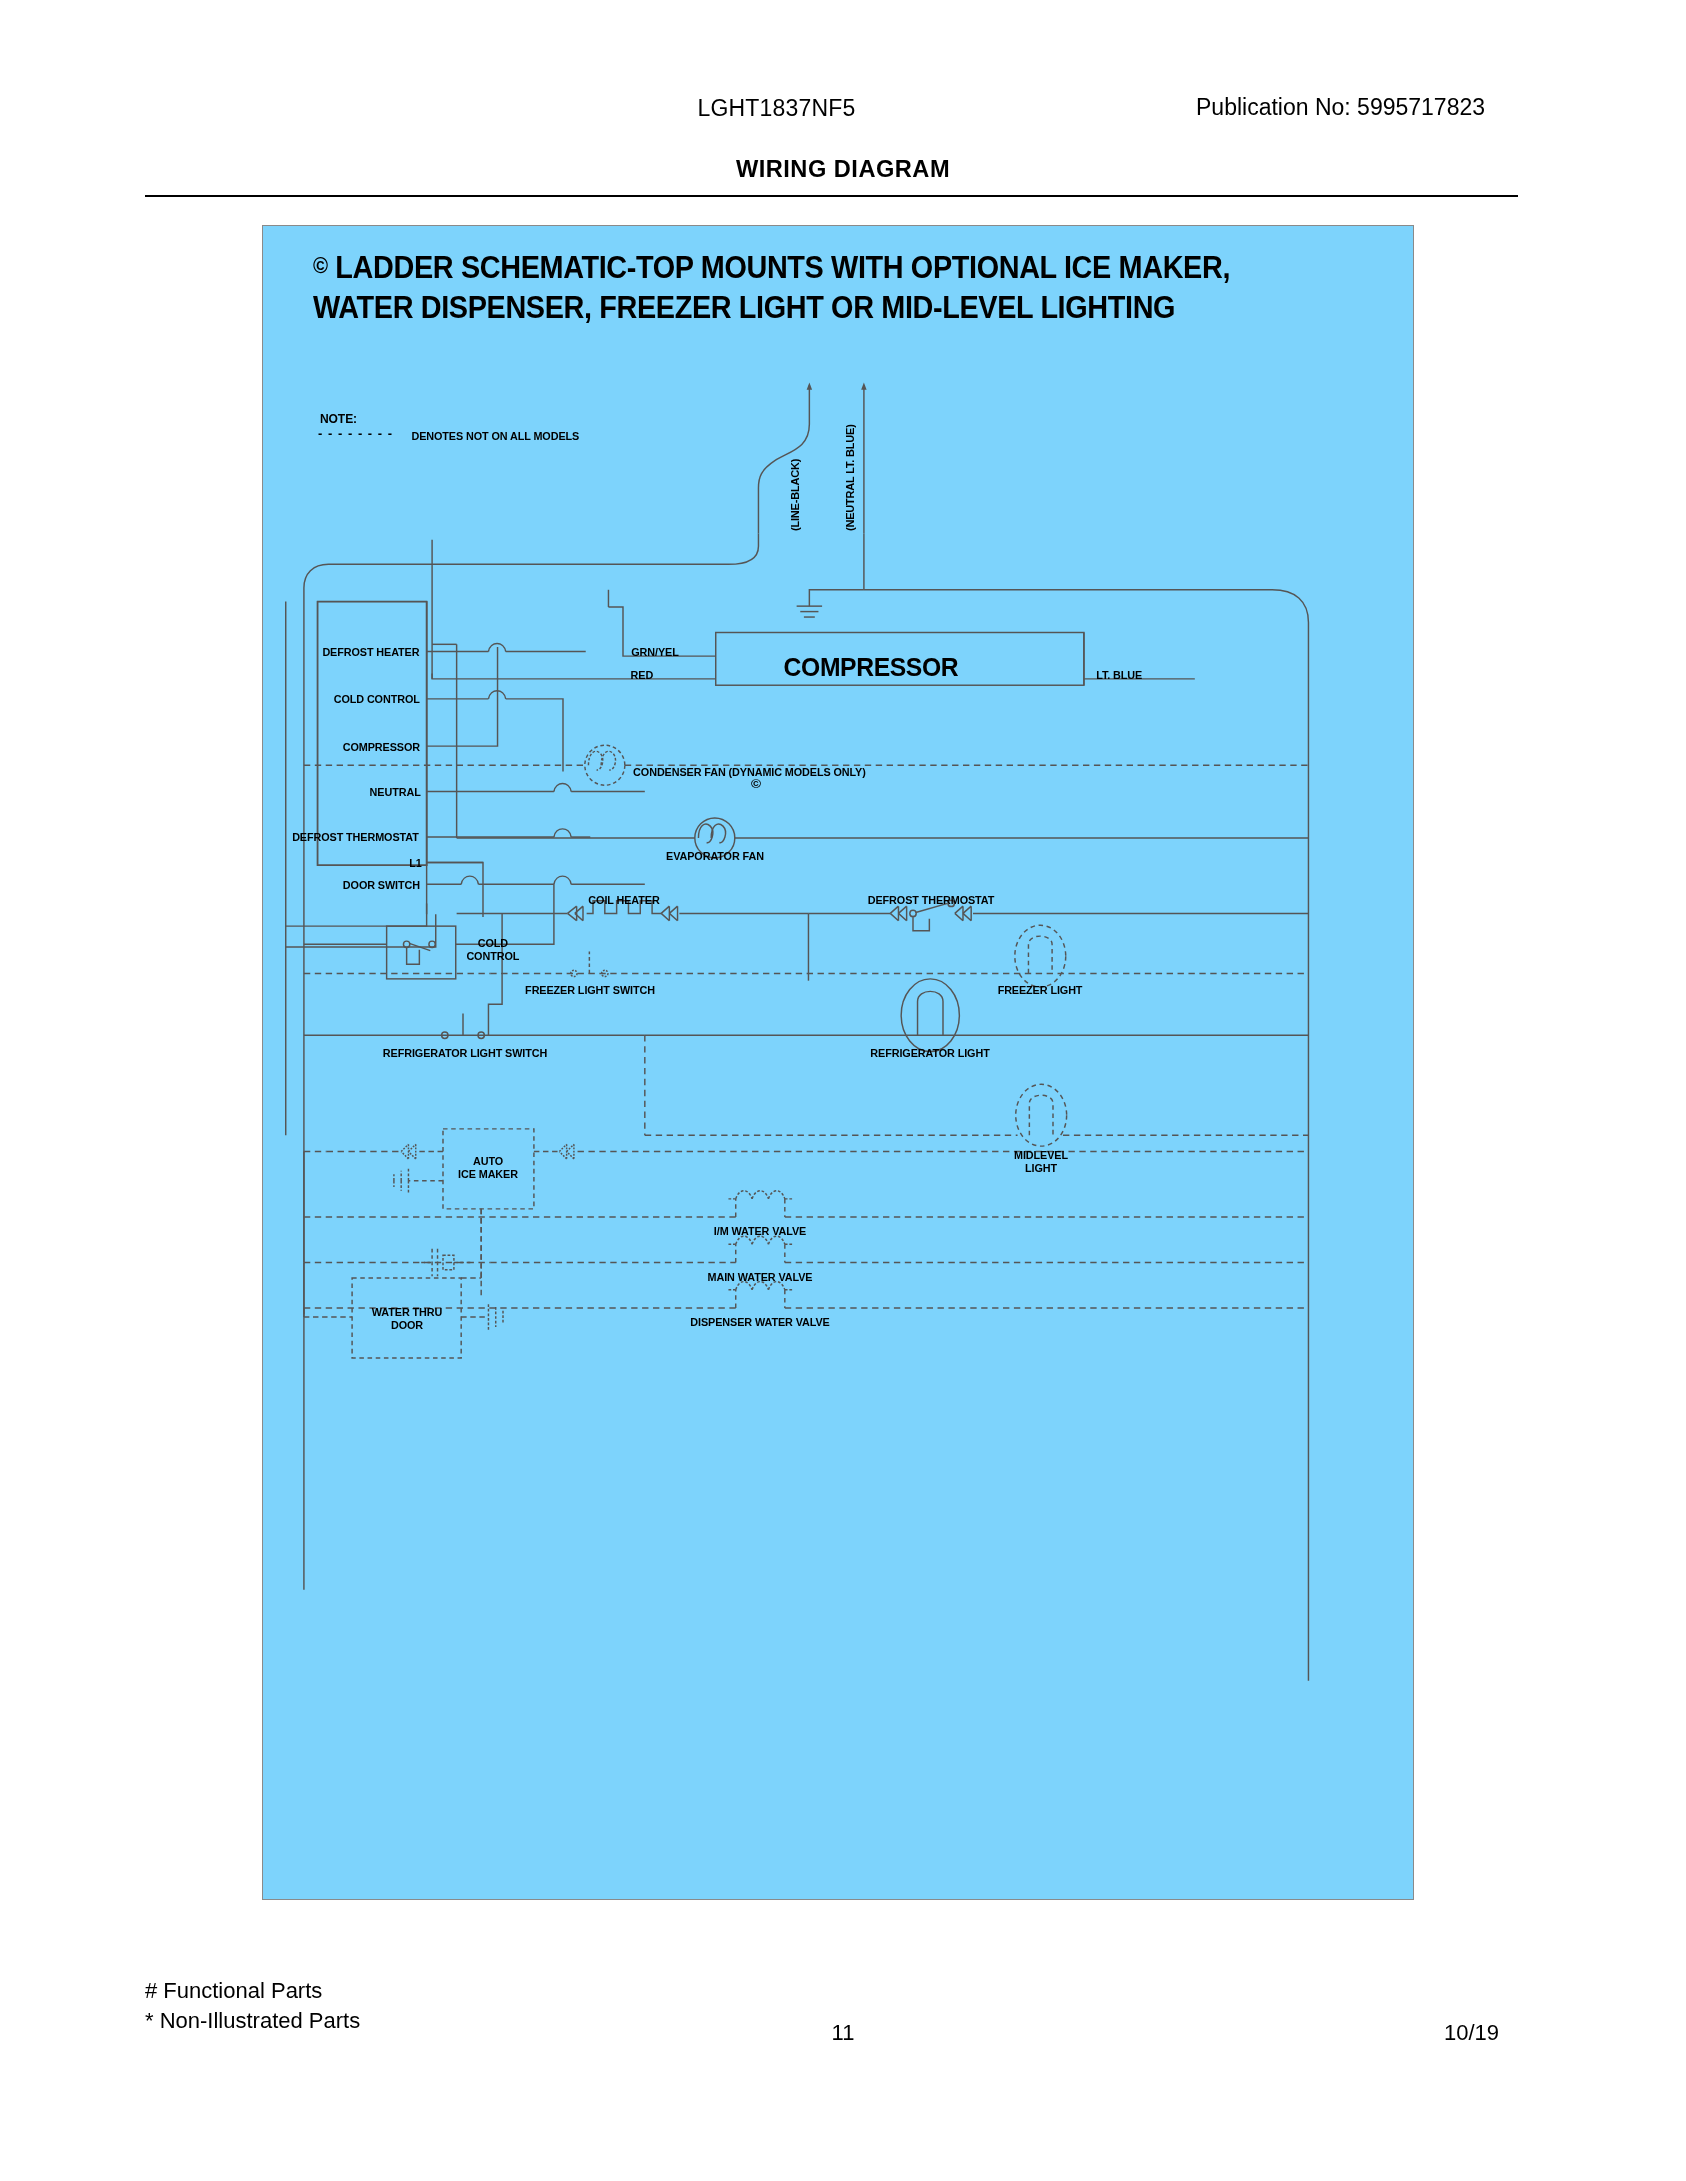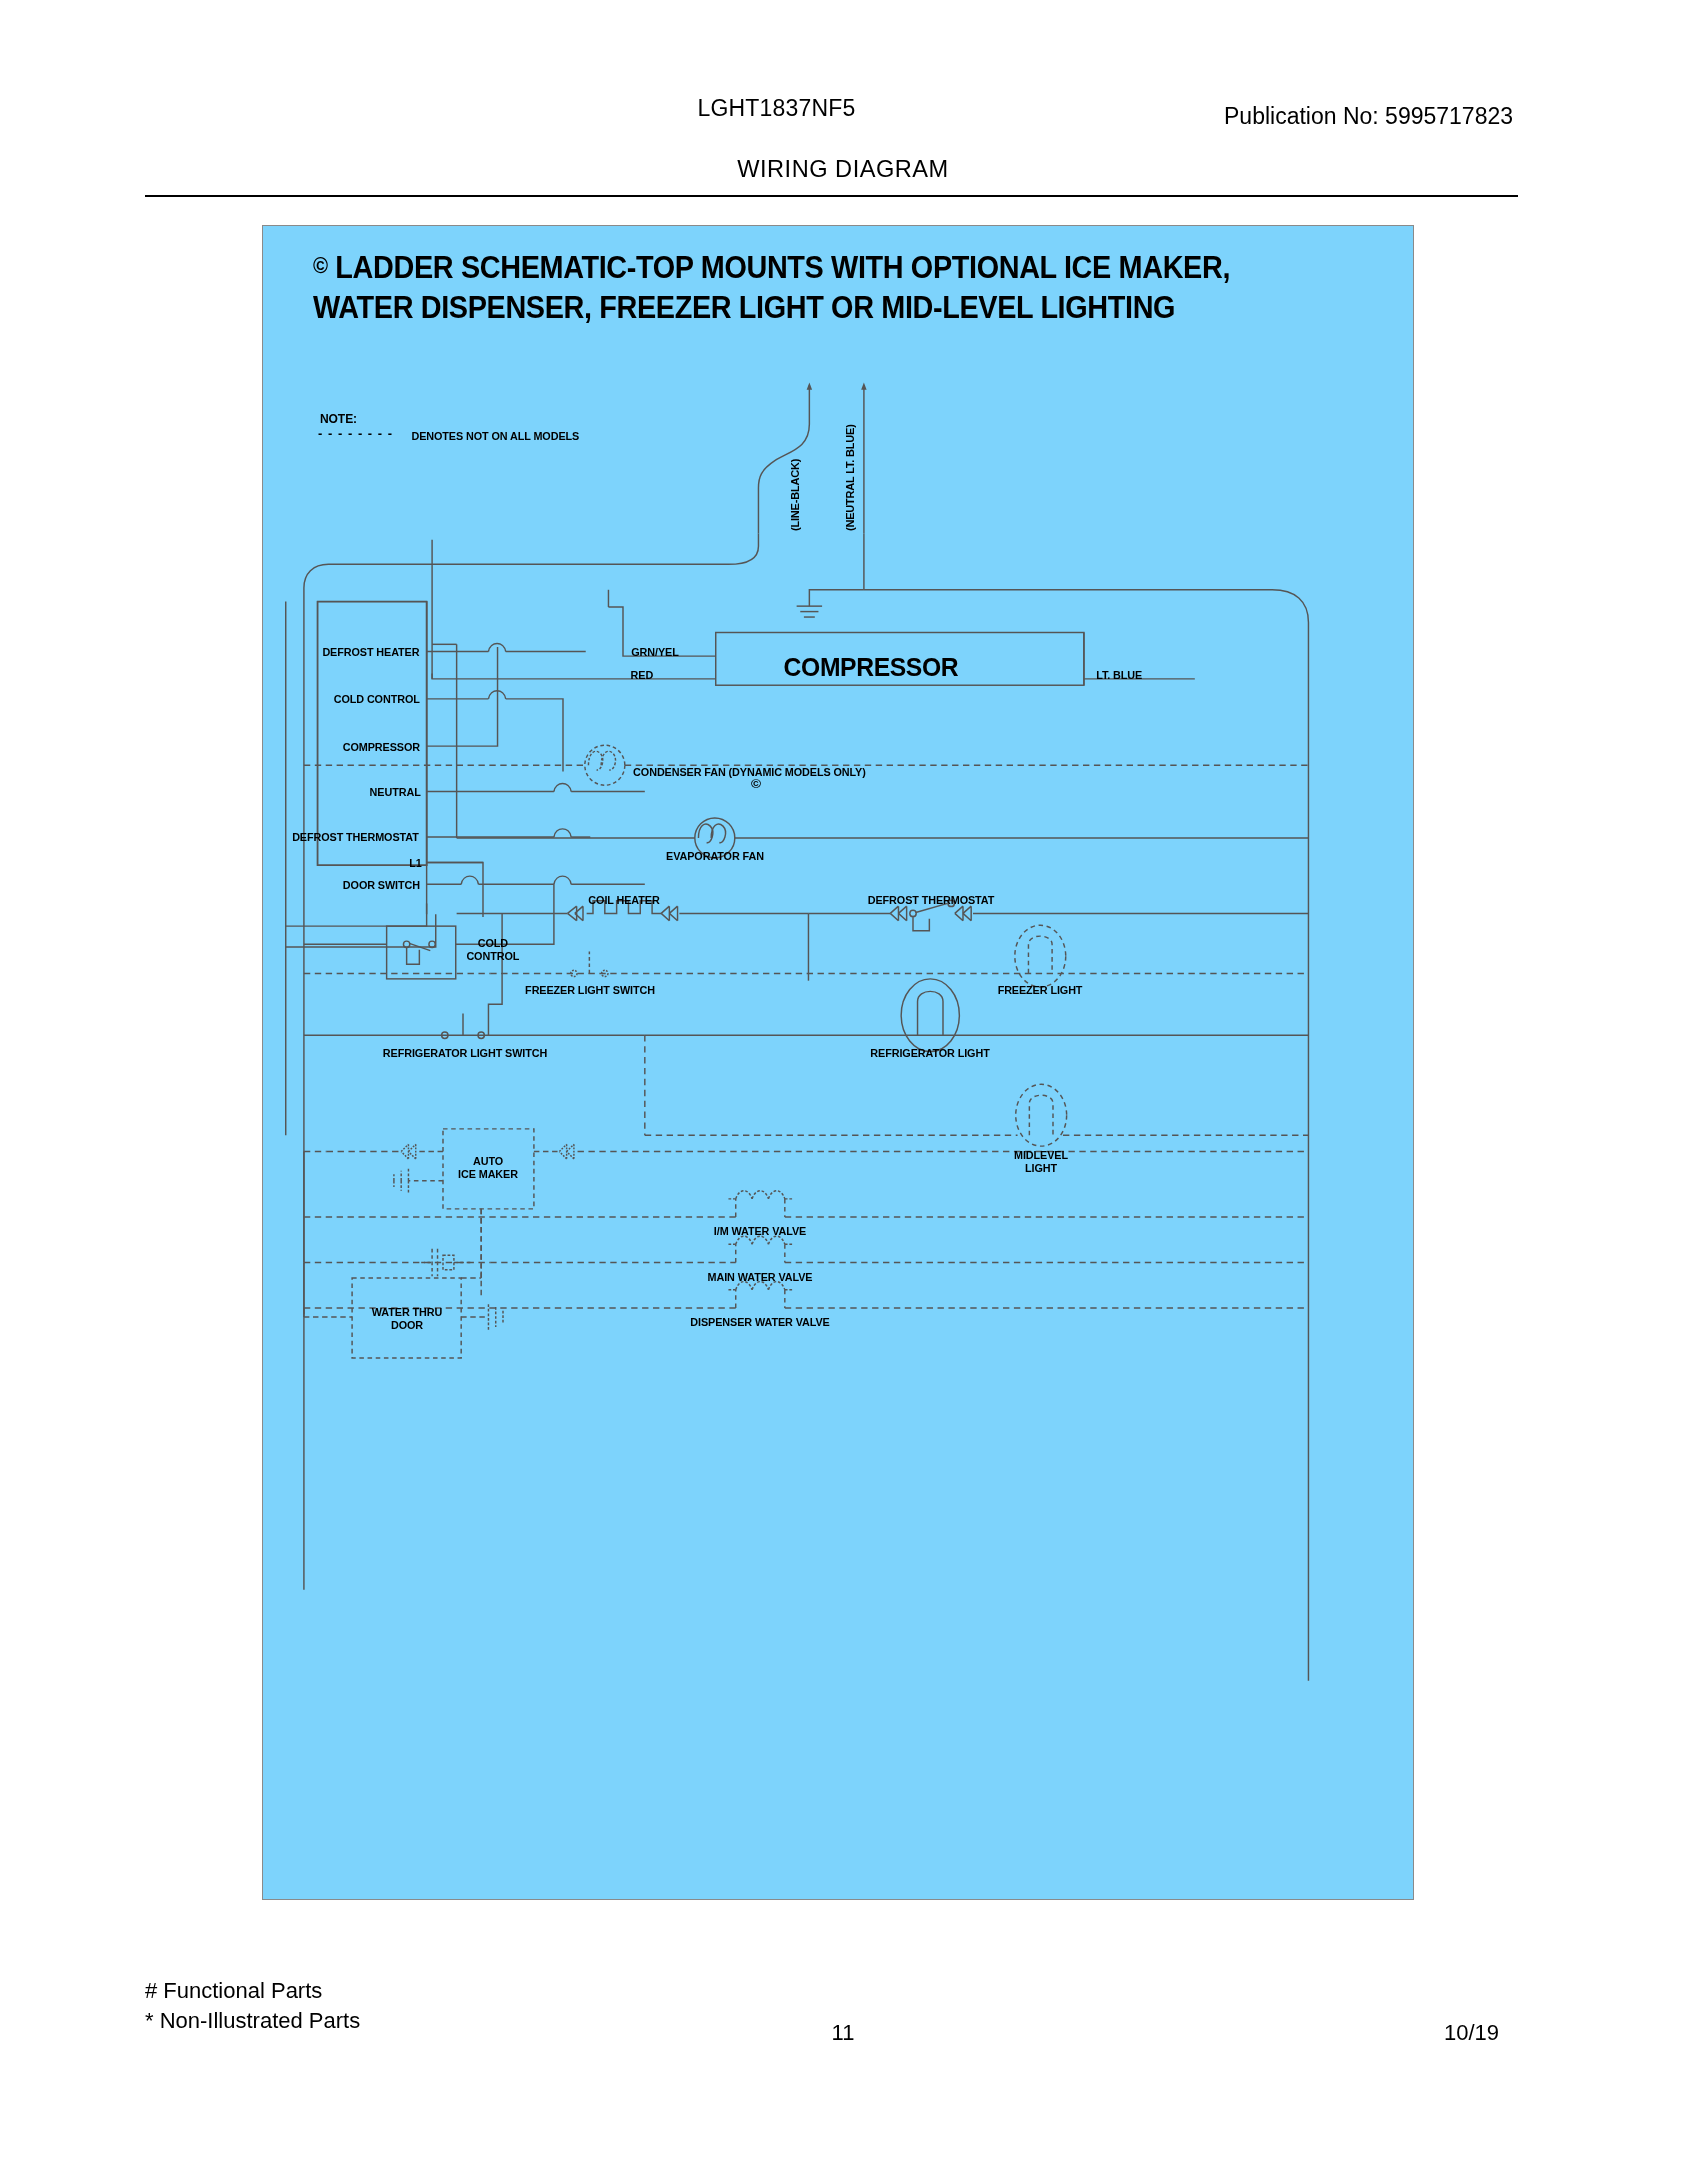--- a/index.html
+++ b/index.html
@@ -27,31 +27,30 @@
   .hdr-model {
     position: absolute;
     left: 0; top: 95px;
     width: 1553px;
     text-align: center;
     font-size: 23px;
     letter-spacing: 0.2px;
   }
   .hdr-pub {
     position: absolute;
-    left: 1196px; top: 103px;
+    left: 1196px; top: 94px;
     font-size: 23px;
-    margin-left: 28px;
   }
   .hdr-title {
     position: absolute;
     left: 0; top: 156px;
     width: 1686px;
     text-align: center;
     font-size: 23.6px;
-    font-weight: normal;
+    font-weight: bold;
     letter-spacing: 0.5px;
   }
   .hdr-rule {
     position: absolute;
     left: 145px; top: 195px;
     width: 1373px;
     height: 1.8px;
     background: #000;
   }
 

